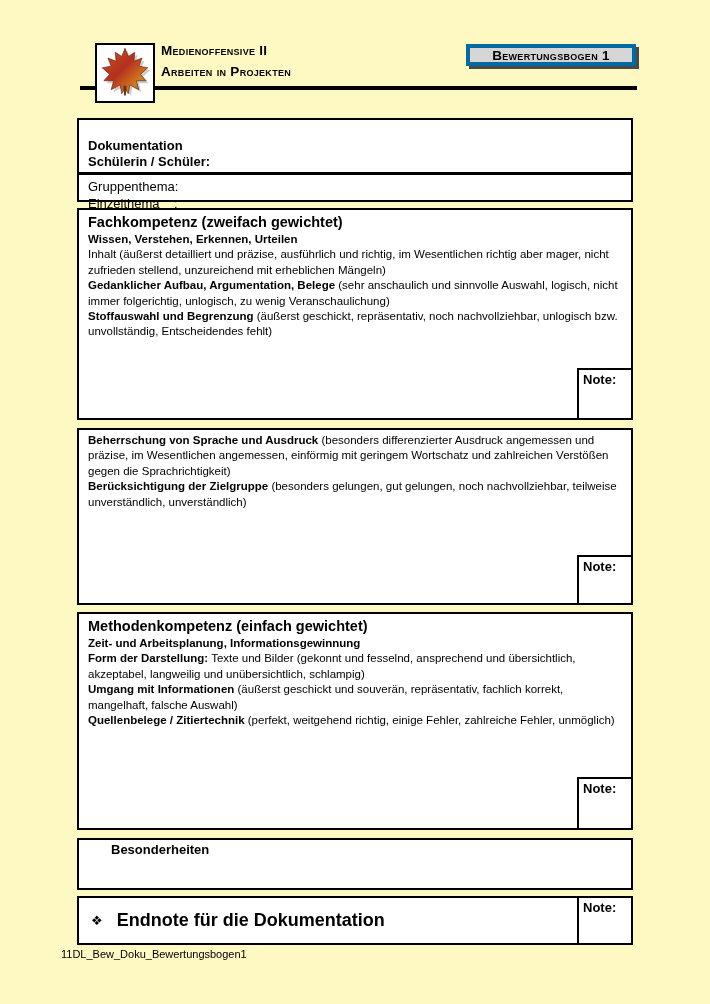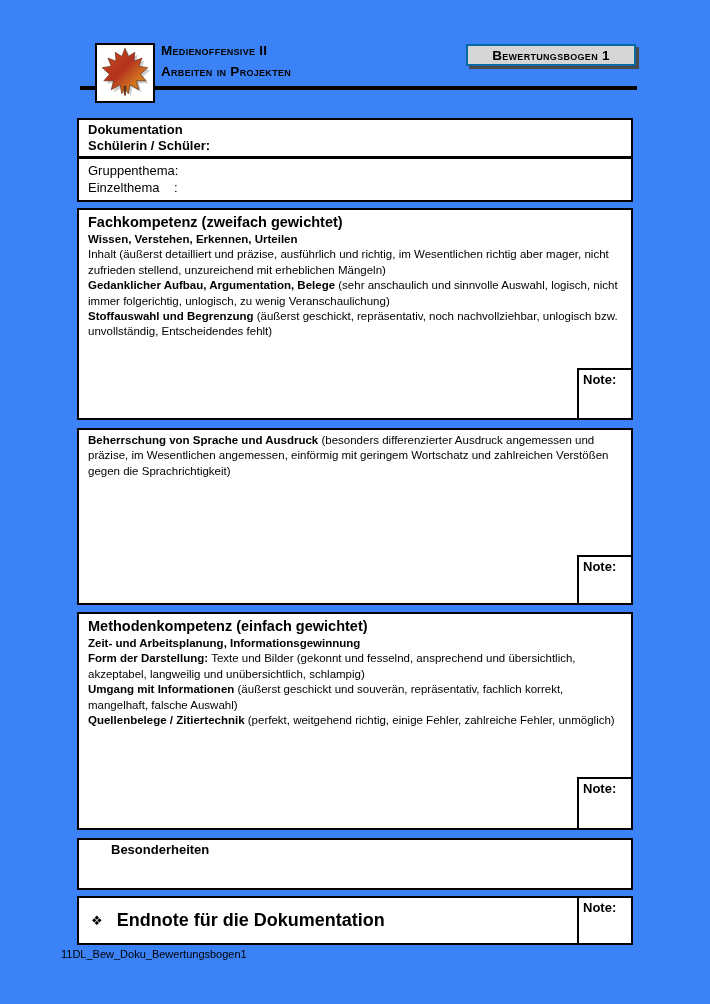--- a/index.html
+++ b/index.html
@@ -1,32 +1,32 @@
 <!DOCTYPE html>
 <html><head>
 <meta charset="utf-8">
 <style>
   * { margin:0; padding:0; box-sizing:border-box; }
   html,body { background:#fff; }
   .sheet {
-    position:relative; width:710px; height:1004px; background:#3b82f6;
+    position:relative; width:710px; height:1004px; background:#fef9c3;
     font-family:"Liberation Sans", sans-serif; color:#000; overflow:hidden;
   }
   
   .hdr-rule { position:absolute; left:80px; top:86px; width:557px; height:4px; background:#000; }
   .logo-box {
     position:absolute; left:95px; top:43px; width:60px; height:60px;
     border:2px solid #000; background:#fff; z-index:2;
     display:flex; align-items:center; justify-content:center;
   }
   .hdr-title { position:absolute; left:161px; top:40px; line-height:21px;
     font-weight:bold; font-size:13.5px; font-variant:small-caps; letter-spacing:.3px; }
   .badge {
     position:absolute; left:466px; top:44px; width:170px; height:22px;
-    background:#d6d6d6; border:2px solid #0369a1; box-shadow:3px 3px 0 #4a4a4a;
+    background:#d6d6d6; border:4px solid #0369a1; box-shadow:3px 3px 0 #4a4a4a;
     font-weight:bold; font-size:13.5px; font-variant:small-caps; letter-spacing:.3px;
     display:flex; align-items:center; justify-content:center;
   }
   
   .box { position:absolute; left:77px; width:556px; border:2px solid #000; background:#fff; }
   .box-pad { padding:3px 8px 0 9px; }
   .sec-title { font-weight:bold; font-size:14.5px; line-height:19px; }
   .para { font-size:11.5px; line-height:15.4px; }
   .para b { font-weight:bold; }
   .note-box {
@@ -76,21 +76,21 @@
       </svg>
     </span>
   </div>
   <div class="hdr-title">
     <div>Medienoffensive II</div>
     <div>Arbeiten in Projekten</div>
   </div>
   <div class="badge">Bewertungsbogen 1</div>
 
   <div class="box" style="top:118px; height:84px;">
-    <div class="box-pad" style="padding-top:2px;">
+    <div class="box-pad" style="padding-top:18px;">
       <div class="b1-line">Dokumentation</div>
       <div class="b1-line">Schülerin / Schüler:</div>
     </div>
     <div class="b1-divider"></div>
     <div class="box-pad" style="">
       <div class="b1-field">Gruppenthema:</div>
       <div class="b1-field">Einzelthema    :</div>
     </div>
   </div>
 
@@ -103,20 +103,21 @@
       <div class="para"><b>Stoffauswahl und Begrenzung</b><span> (äußerst geschickt, repräsentativ, noch nachvollziehbar, unlogisch bzw. unvollständig, Entscheidendes fehlt)</span></div>
     </div>
     <div class="note-box" style="height:52px;">
       <span>Note:</span>
     </div>
   </div>
 
   <div class="box" style="top:428px; height:177px;">
     <div class="box-pad">
       <div class="para"><b>Beherrschung von Sprache und Ausdruck</b><span> (besonders differenzierter Ausdruck angemessen und präzise, im Wesentlichen angemessen, einförmig mit geringem Wortschatz und zahlreichen Verstößen gegen die Sprachrichtigkeit)</span></div>
+      <div class="para"><b>Berücksichtigung der Zielgruppe</b><span> (besonders gelungen, gut gelungen, noch nachvollziehbar, teilweise unverständlich, unverständlich)</span></div>
     </div>
     <div class="note-box" style="height:50px;">
       <span>Note:</span>
     </div>
   </div>
 
   <div class="box" style="top:612px; height:218px;">
     <div class="box-pad">
       <div class="sec-title">Methodenkompetenz (einfach gewichtet)</div>
       <div class="para"><b>Zeit- und Arbeitsplanung, Informationsgewinnung</b><span></span></div>

